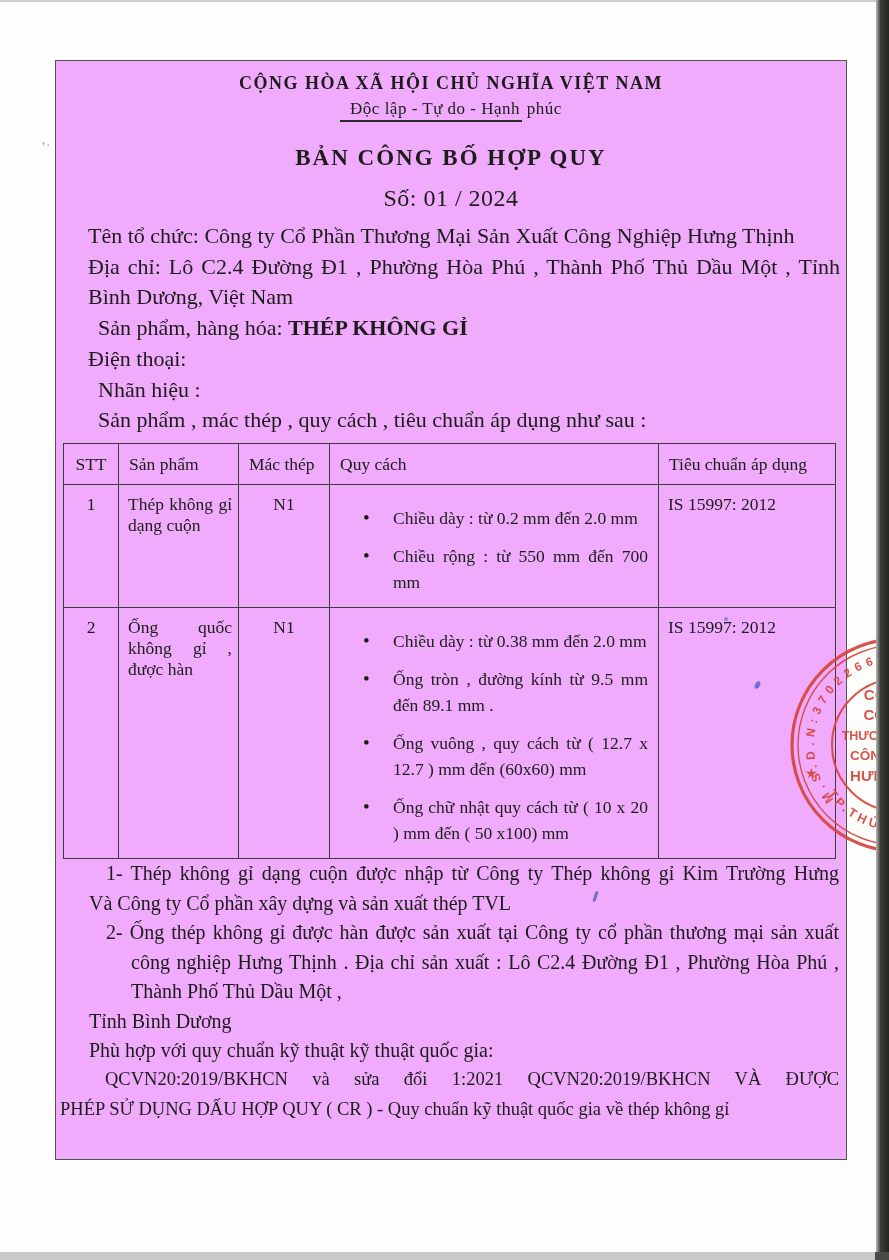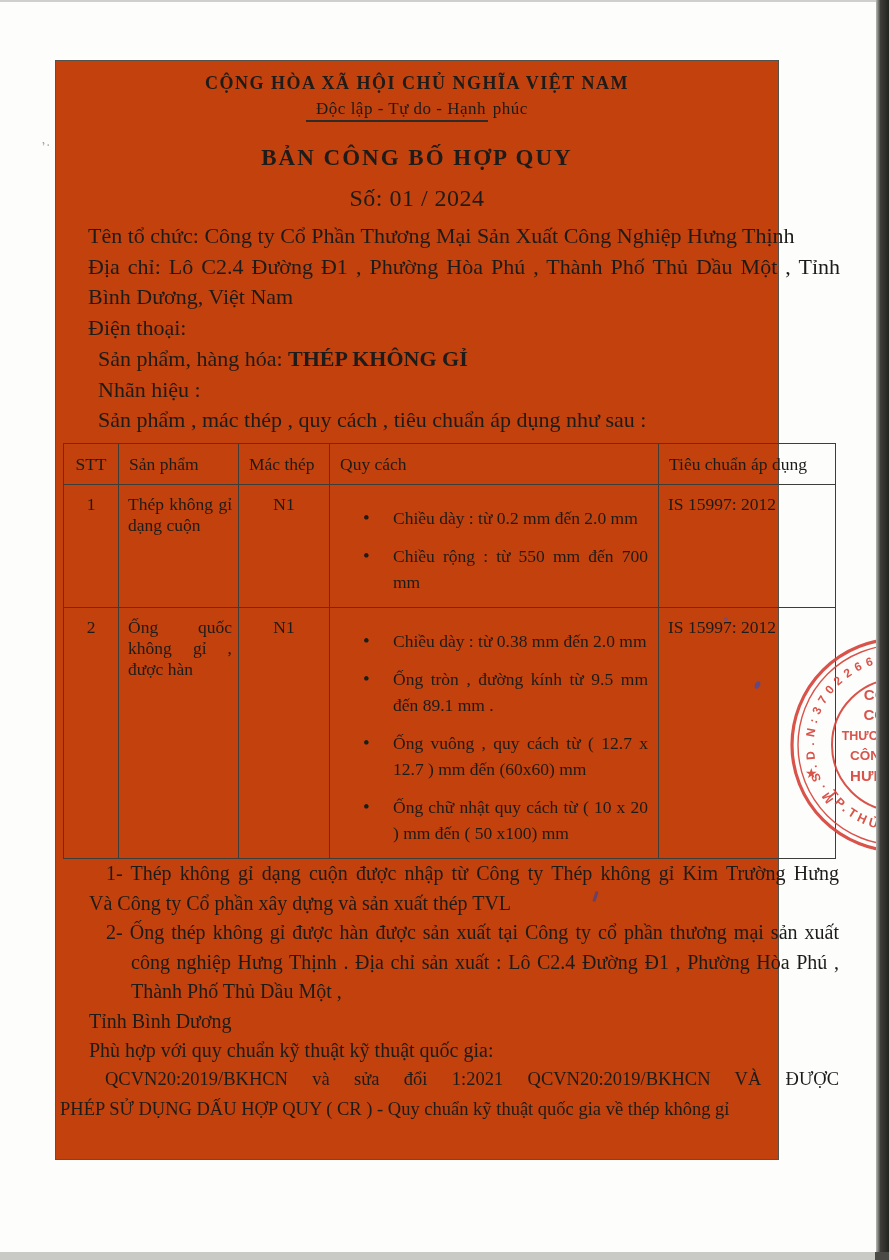--- a/index.html
+++ b/index.html
@@ -6,22 +6,22 @@
   body{width:889px;height:1260px;position:relative;overflow:hidden;
        background:#fdfdfc;font-family:"Liberation Serif","DejaVu Serif",serif;
        color:#1d1c1a;}
   .scan-top-line{position:absolute;left:0;top:0;width:100%;height:2px;background:#cfcfcd;}
   .scan-edge-right{position:absolute;right:0;top:0;width:13px;height:1253px;
        background:linear-gradient(to right,#b9b9b6 0,#3c3c38 35%,#232320 100%);z-index:9;}
   .scan-edge-bottom{position:absolute;left:0;bottom:0;width:100%;height:8px;background:#c9c9c6;z-index:8;}
   .scan-corner{position:absolute;right:0;bottom:0;width:14px;height:8px;background:#4a4a46;z-index:10;}
   .pencil-mark{position:absolute;left:42px;top:138px;color:#9a9892;font-size:13px;transform:rotate(-15deg);}
 
-  .frame{position:absolute;left:55px;top:60px;width:724px;height:1100px;
-       border:1.6px solid #55534e;box-sizing:border-box;background:#c2410c;}
+  .frame{position:absolute;left:55px;top:60px;width:792px;height:1100px;
+       border:1.6px solid #55534e;box-sizing:border-box;background:#f0abfc;}
 
   .hline{position:absolute;left:0;width:100%;text-align:center;}
   .national-title{top:12px;font-size:18px;font-weight:bold;letter-spacing:1.5px;}
   .motto{top:38px;font-size:17px;font-weight:normal;letter-spacing:.5px;}
   .motto .u{border-bottom:2px solid #2c2b28;padding:0 2px 2px 10px;}
   .doc-title{top:84px;font-size:23px;font-weight:bold;letter-spacing:2px;}
   .doc-number{top:124px;font-size:24px;letter-spacing:.5px;}
 
   .info{position:absolute;left:32px;top:160px;width:752px;font-size:22px;line-height:30.7px;}
   .iline{white-space:nowrap;}
@@ -76,22 +76,22 @@
 
   <div class="hline national-title">CỘNG HÒA XÃ HỘI CHỦ NGHĨA VIỆT NAM</div>
   <div class="hline motto"><span class="u">Độc lập - Tự do - Hạnh</span><span> phúc</span></div>
   <div class="hline doc-title">BẢN CÔNG BỐ HỢP QUY</div>
   <div class="hline doc-number">Số: 01 / 2024</div>
 
   <div class="info">
     <div class="iline wrapok">Tên tổ chức: Công ty Cổ Phần Thương Mại Sản Xuất Công Nghiệp Hưng Thịnh</div>
     <div class="iline stretch">Địa chỉ: Lô C2.4 Đường Đ1 , Phường Hòa Phú , Thành Phố Thủ Dầu Một , Tỉnh</div>
     <div class="iline">Bình Dương, Việt Nam</div>
+    <div class="iline ind10"><span>Sản phẩm, hàng hóa: </span><span class="b">THÉP KHÔNG GỈ</span></div>
     <div class="iline">Điện thoại:</div>
-    <div class="iline ind10"><span>Sản phẩm, hàng hóa: </span><span class="b">THÉP KHÔNG GỈ</span></div>
     <div class="iline ind10">Nhãn hiệu :</div>
     <div class="iline ind10">Sản phẩm , mác thép , quy cách , tiêu chuẩn áp dụng như sau :</div>
   </div>
 
   <table class="products">
     <colgroup>
         <col class="c1">
         <col class="c2">
         <col class="c3">
         <col class="c4">

